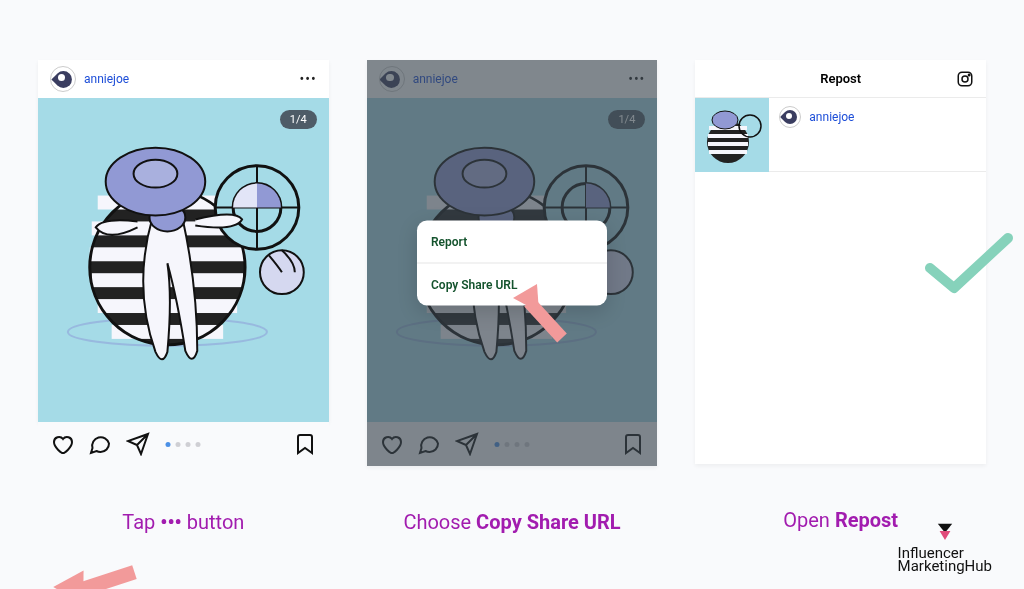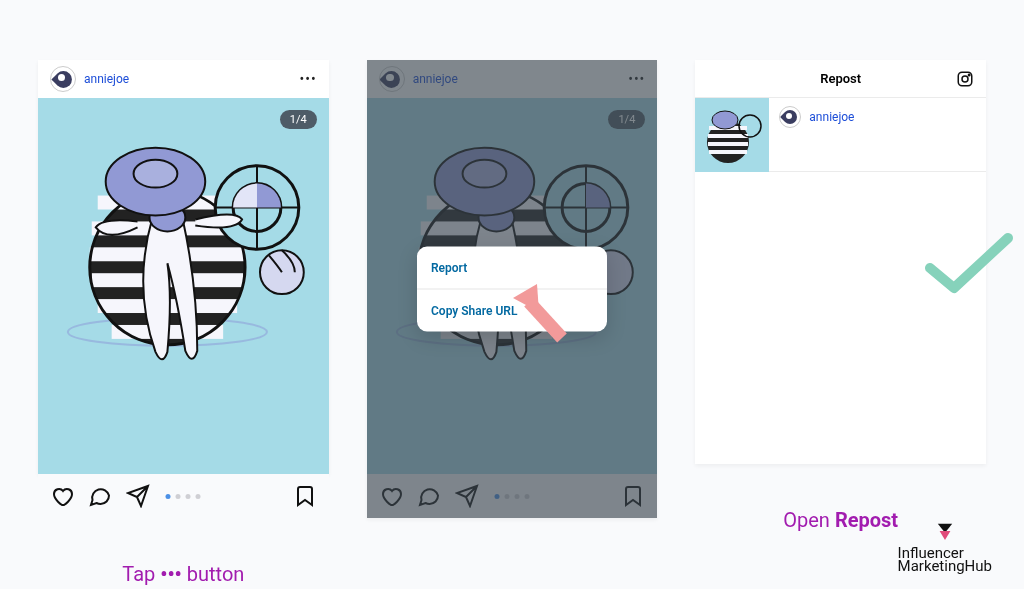--- a/index.html
+++ b/index.html
@@ -68,21 +68,21 @@
   }
   .dots {
     margin-left: auto;
     color: #222;
     letter-spacing: 1px;
     font-size: 14px;
     cursor: pointer;
   }
   .image-area {
     width: 100%;
-    height: 376px;
+    height: 324px;
     position: relative;
     overflow: hidden;
   }
   .counter-badge {
     position: absolute;
     top: 12px;
     right: 12px;
     background: rgba(50,50,60,0.75);
     color: #fff;
     font-size: 11px;
@@ -143,21 +143,21 @@
     background: #fff;
     border-radius: 10px;
     overflow: hidden;
     z-index: 4;
     box-shadow: 0 6px 20px rgba(0,0,0,0.15);
   }
   .actionsheet-item {
     padding: 14px 14px;
     font-size: 12px;
     font-weight: 600;
-    color: #0369a1;
+    color: #14532d;
     border-top: 1px solid #e6e6e6;
   }
   .actionsheet-item:first-child { border-top: none; }
   
   .repost-header {
     height: 38px;
     display: flex;
     align-items: center;
     justify-content: center;
     position: relative;
@@ -369,20 +369,23 @@
       <div class="actionsheet">
         <div class="actionsheet-item">Report</div>
         <div class="actionsheet-item">Copy Share URL</div>
       </div>
 
       <svg class="arrow2" width="80" height="70" viewBox="0 0 80 70" style="position:absolute; left:140px; top:220px; z-index:6;">
         <path d="M 55 58 L 22 22" stroke="#f29a9a" stroke-width="13"></path>
         <polygon points="6,18 30,4 32,32" fill="#f29a9a"></polygon>
       </svg>
     </div>
+    <div class="caption">
+      <span>Choose </span><b>Copy Share URL</b><span></span>
+    </div>
   </div>
 
   <div class="panel">
     <div class="card">
       <div class="repost-header">
         <div class="repost-title">Repost</div>
         <svg class="ig-icon" viewBox="0 0 24 24" fill="none" stroke="#111" stroke-width="2">
           <rect x="3" y="3" width="18" height="18" rx="5"></rect>
           <circle cx="12" cy="12" r="4"></circle>
           <circle cx="17.5" cy="6.5" r="1" fill="#111"></circle>

